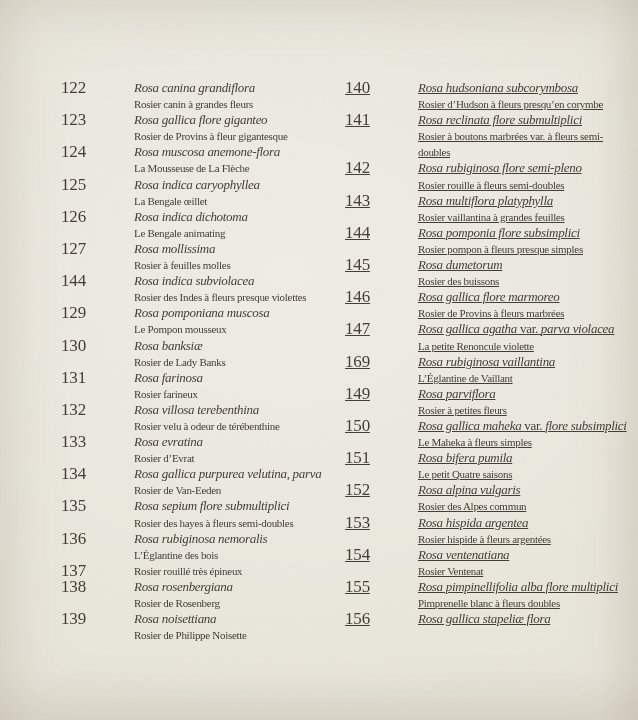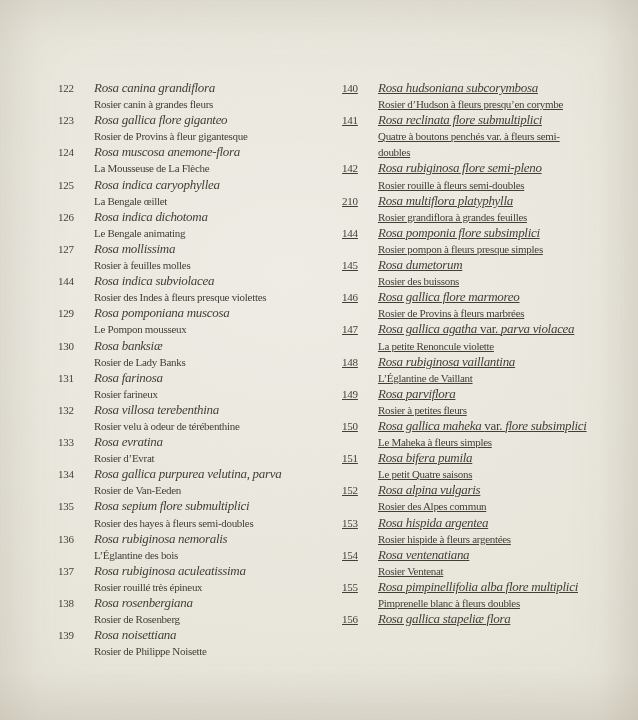--- a/index.html
+++ b/index.html
@@ -43,28 +43,29 @@
   .column.col-0 { width: 284px; }
   .column.col-1 { width: 280px; text-decoration: underline; }
   .entry {
     display: flex;
     align-items: flex-start;
   }
   .entry .num {
     flex: none;
     width: 31px;
     padding-right: 5px;
-    text-align: left;
-    font-size: 11px;
+    text-align: center;
+    font-size: 17px;
     line-height: 16.1px;
     letter-spacing: -0.2px;
   }
   .entry .names {
     flex: 1 1 auto;
     min-width: 0;
+    margin-left: 40px;
   }
   .latin {
     font-style: italic;
     font-size: 13px;
     line-height: 16.1px;
     letter-spacing: -0.3px;
     white-space: pre;
   }
   .latin .roman { font-style: normal; text-align: center; }
   .common {
@@ -182,21 +183,20 @@
         <div class="entry">
           <div class="num">136</div>
           <div class="names">
             <div class="latin">Rosa rubiginosa nemoralis</div>
             <div class="common">L’Églantine des bois</div>
           </div>
         </div>
         <div class="entry">
           <div class="num">137</div>
           <div class="names">
-            <div class="latin">Rosa rubiginosa aculeatissima</div>
             <div class="common">Rosier rouillé très épineux</div>
           </div>
         </div>
         <div class="entry">
           <div class="num">138</div>
           <div class="names">
             <div class="latin">Rosa rosenbergiana</div>
             <div class="common">Rosier de Rosenberg</div>
           </div>
         </div>
@@ -213,36 +213,36 @@
           <div class="num">140</div>
           <div class="names">
             <div class="latin">Rosa hudsoniana subcorymbosa</div>
             <div class="common">Rosier d’Hudson à fleurs presqu’en corymbe</div>
           </div>
         </div>
         <div class="entry">
           <div class="num">141</div>
           <div class="names">
             <div class="latin">Rosa reclinata flore submultiplici</div>
-            <div class="common">Quatre à boutons penchés var. à fleurs semi-
+            <div class="common">Rosier à boutons marbrées var. à fleurs semi-
 doubles</div>
           </div>
         </div>
         <div class="entry">
           <div class="num">142</div>
           <div class="names">
             <div class="latin">Rosa rubiginosa flore semi-pleno</div>
             <div class="common">Rosier rouille à fleurs semi-doubles</div>
           </div>
         </div>
         <div class="entry">
-          <div class="num">210</div>
+          <div class="num">143</div>
           <div class="names">
             <div class="latin">Rosa multiflora platyphylla</div>
-            <div class="common">Rosier grandiflora à grandes feuilles</div>
+            <div class="common">Rosier vaillantina à grandes feuilles</div>
           </div>
         </div>
         <div class="entry">
           <div class="num">144</div>
           <div class="names">
             <div class="latin">Rosa pomponia flore subsimplici</div>
             <div class="common">Rosier pompon à fleurs presque simples</div>
           </div>
         </div>
         <div class="entry">
@@ -260,21 +260,21 @@
           </div>
         </div>
         <div class="entry">
           <div class="num">147</div>
           <div class="names">
             <div class="latin">Rosa gallica agatha <span class="roman">var. </span>parva violacea</div>
             <div class="common">La petite Renoncule violette</div>
           </div>
         </div>
         <div class="entry">
-          <div class="num">148</div>
+          <div class="num">169</div>
           <div class="names">
             <div class="latin">Rosa rubiginosa vaillantina</div>
             <div class="common">L’Églantine de Vaillant</div>
           </div>
         </div>
         <div class="entry">
           <div class="num">149</div>
           <div class="names">
             <div class="latin">Rosa parviflora</div>
             <div class="common">Rosier à petites fleurs</div>

